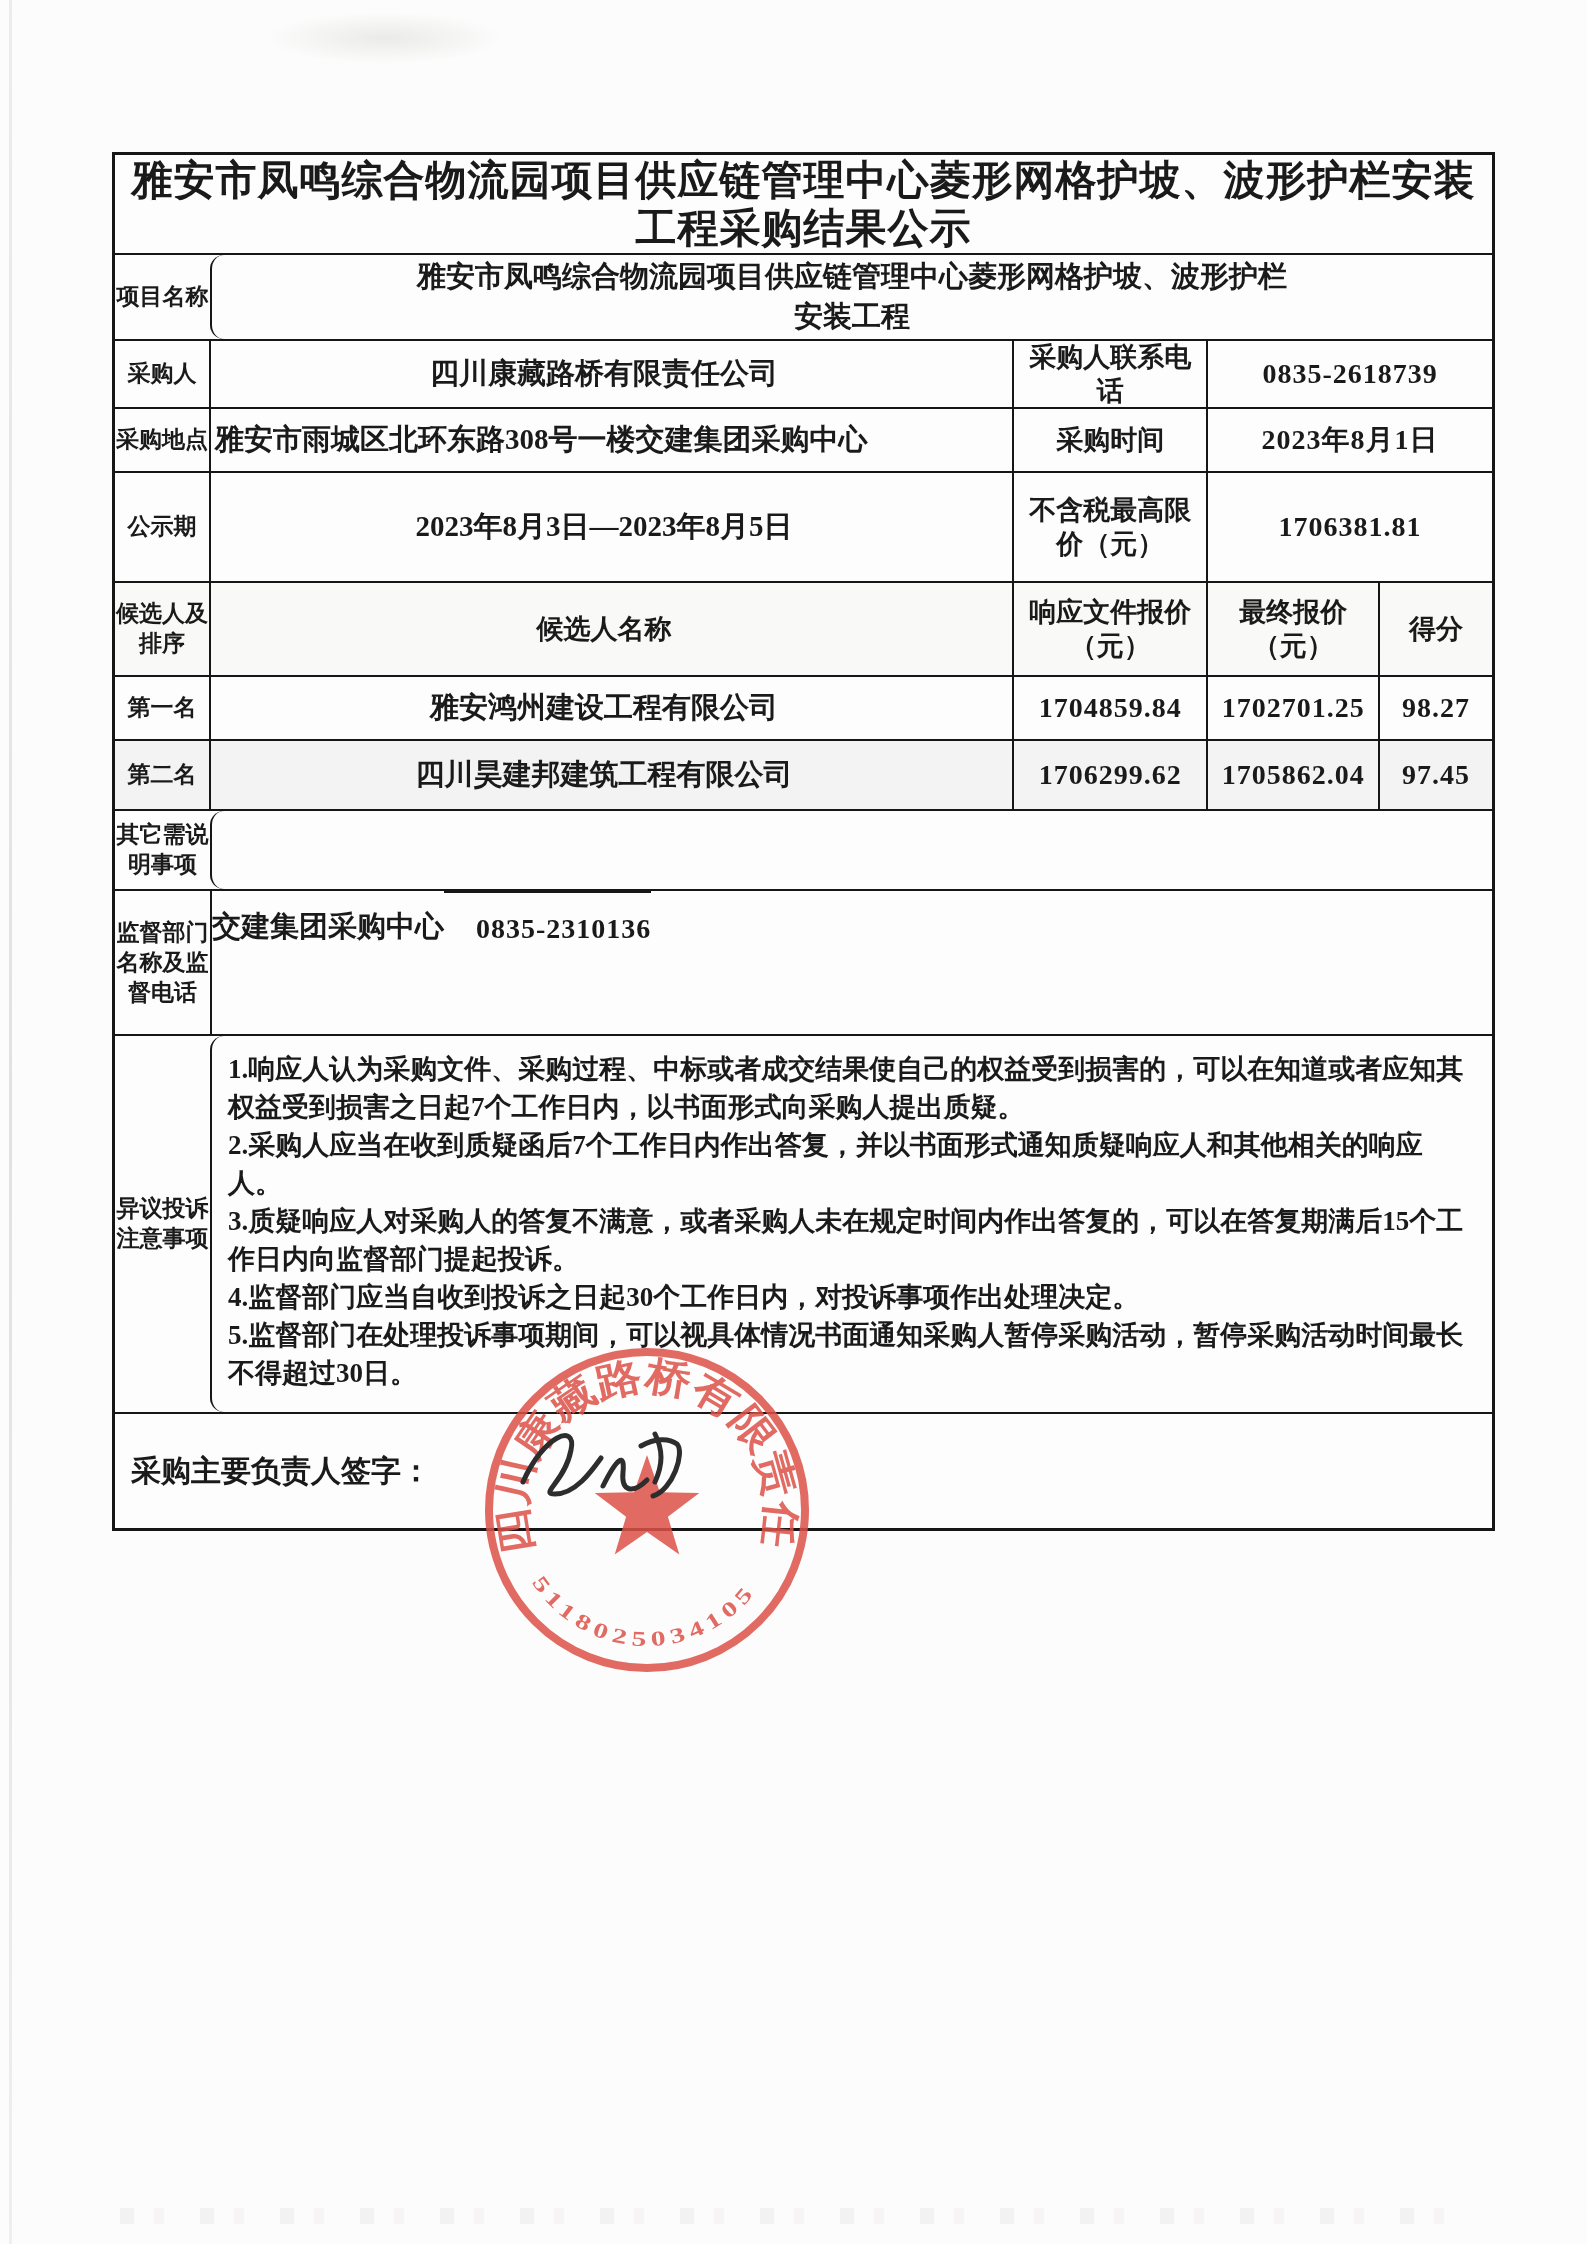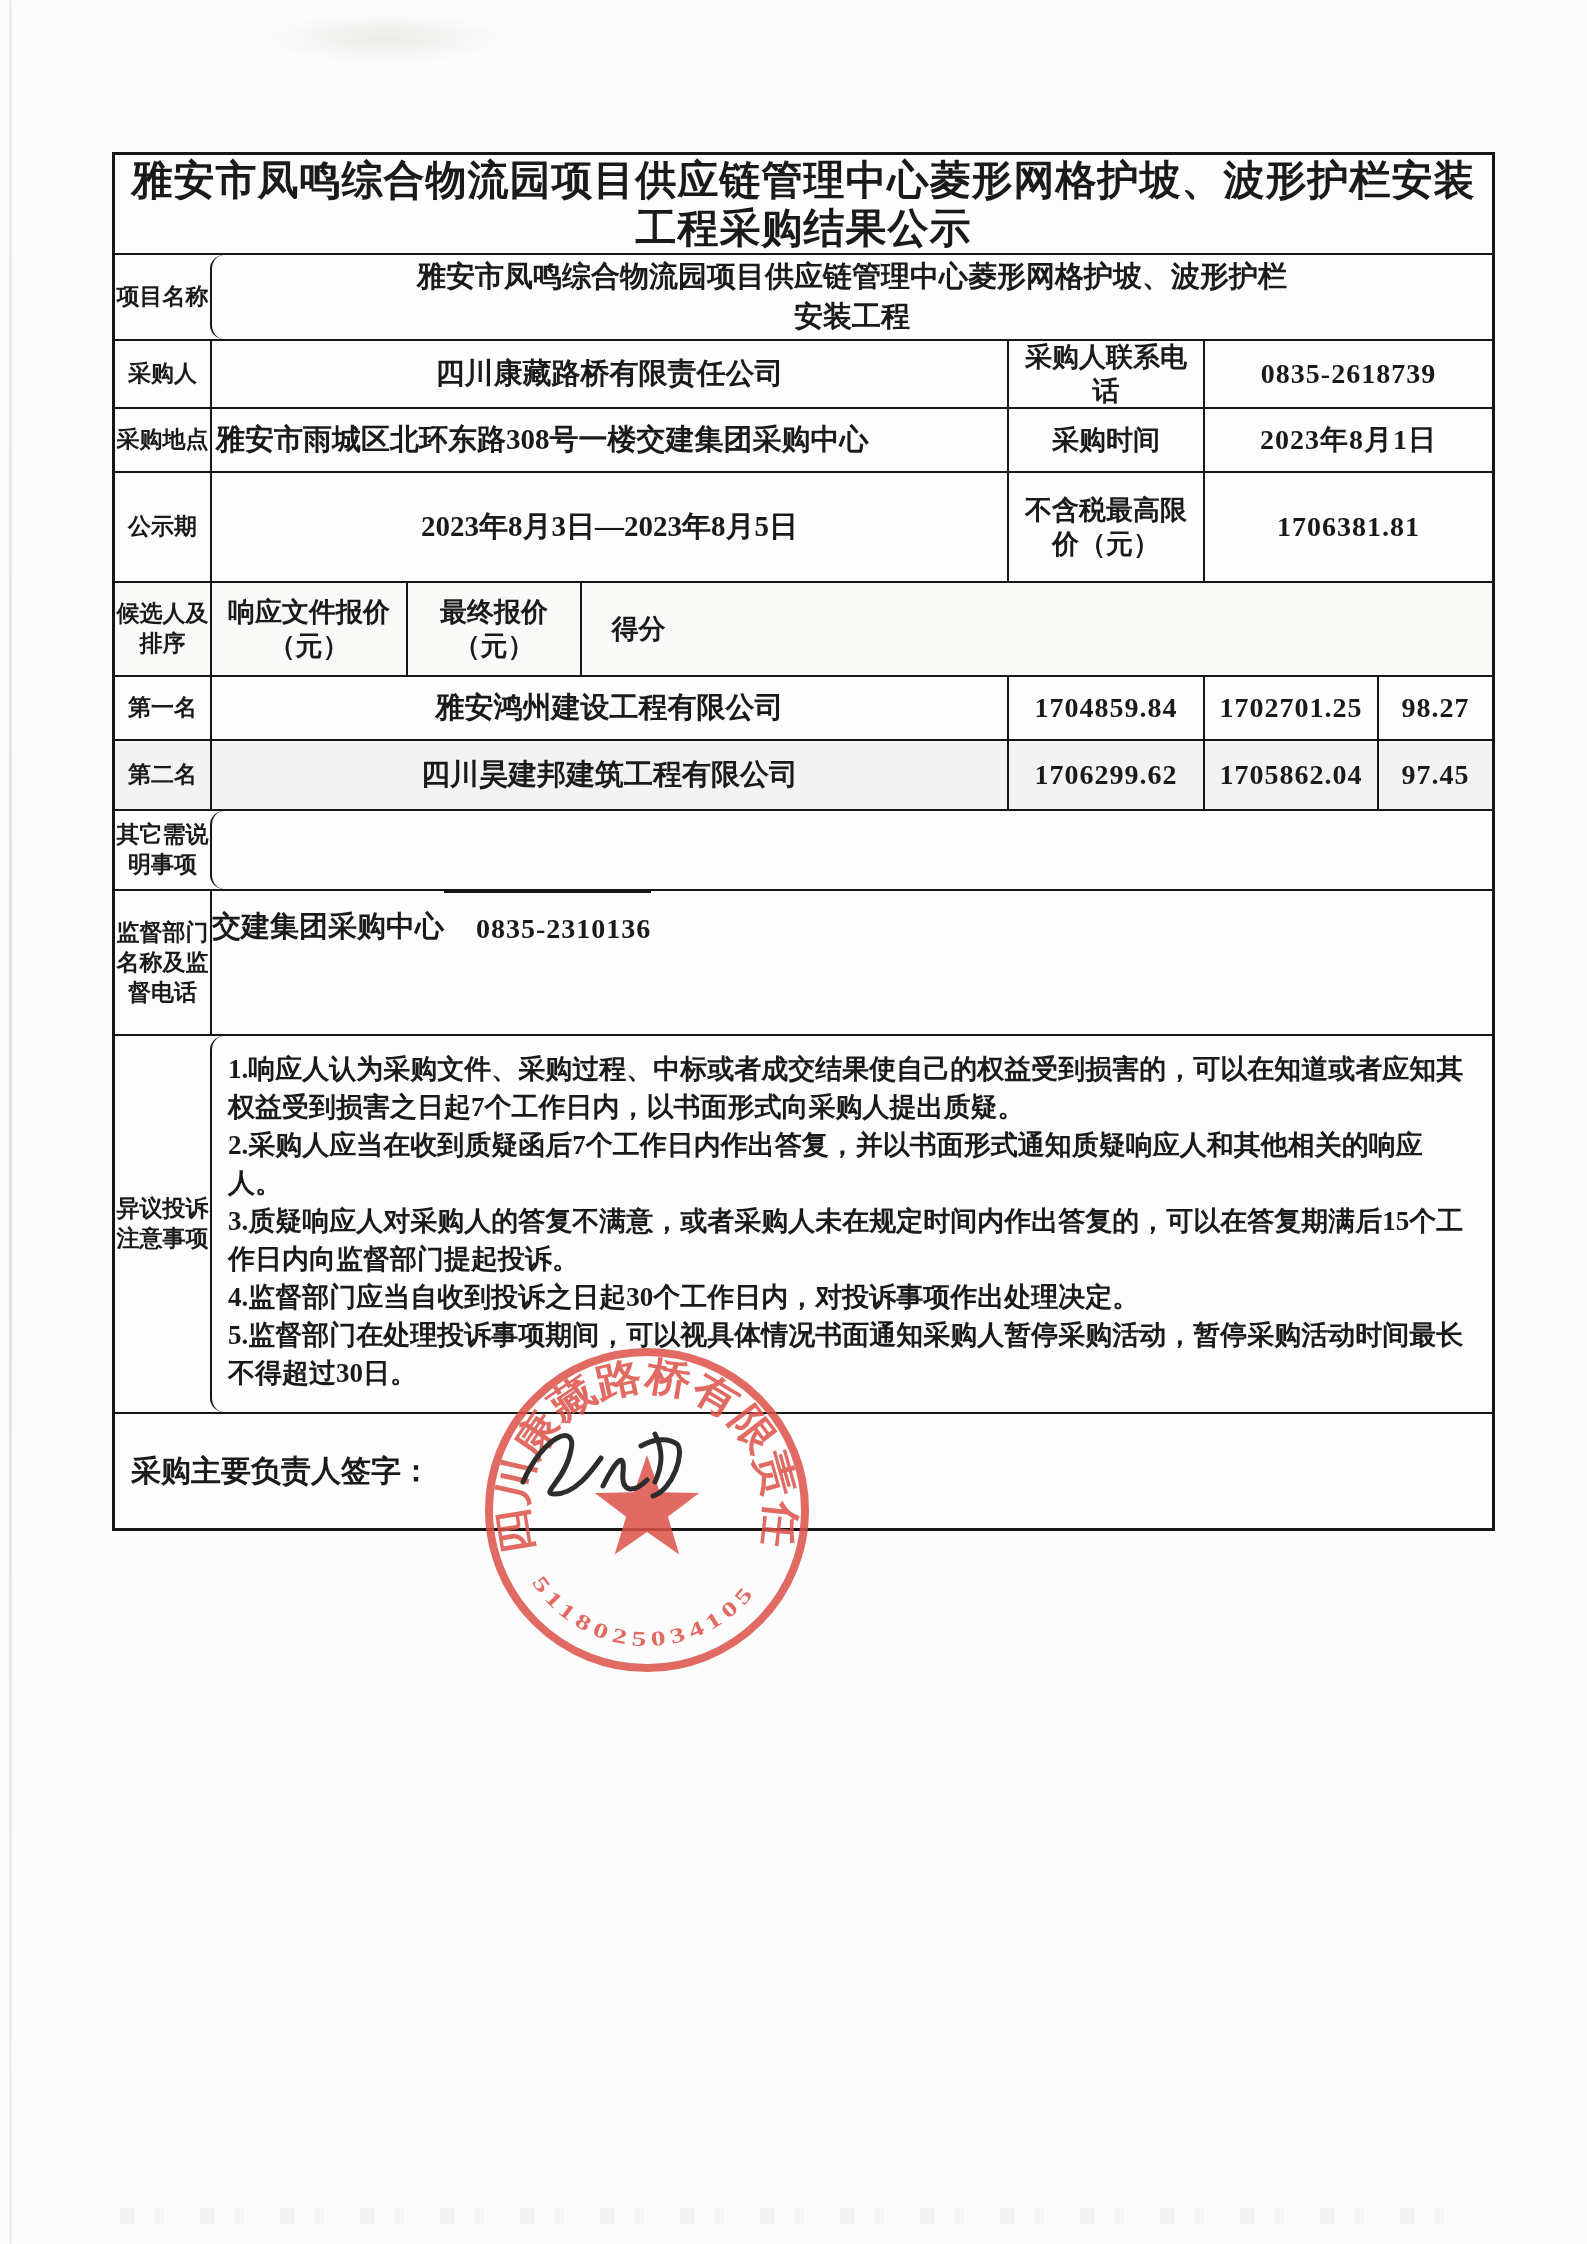--- a/index.html
+++ b/index.html
@@ -18,21 +18,21 @@
   .tbl{position:absolute;left:112px;top:152px;width:1383px;box-sizing:border-box;
     border:3px solid #161616;background:#fdfdfd;}
   .row{display:flex;box-sizing:border-box;border-top:2px solid #161616;}
   .row.first{border-top:none;}
   .cell{box-sizing:border-box;border-left:2px solid #161616;display:flex;align-items:center;
     justify-content:center;text-align:center;overflow:hidden;}
   .cell.nb{border-left:none;}
   .pre{white-space:pre-line;}
   .c-label{width:95px;font-size:23px;font-weight:bold;line-height:30px;}
   .c-name{width:797px;}
-  .c-p3{width:196px;}
+  .c-p3{width:196px;margin-left:15px;}
   .c-p4{width:174px;}
   .c-p5{width:115px;}
   .c-rest{width:1282px;border-radius:14px;}
   .c-phone{width:289px;}
   .c-full{width:1377px;}
   .h-title{height:98px;}
   .h-project{height:86px;}
   .h-buyer{height:68px;}
   .h-place{height:64px;}
   .h-period{height:110px;}
@@ -102,20 +102,21 @@
       <div class="cell nb c-label">公示期</div>
       <div class="cell c-name val">2023年8月3日—2023年8月5日</div>
       <div class="cell c-p3 hdr pre">不含税最高限
 价（元）</div>
       <div class="cell c-phone num">1706381.81</div>
     </div>
 
     <div class="row h-chead halfgray">
       <div class="cell nb c-label pre">候选人及
 排序</div>
+      <div class="cell c-name hdr">候选人名称</div>
       <div class="cell c-p3 hdr pre">响应文件报价
 （元）</div>
       <div class="cell c-p4 hdr pre">最终报价
 （元）</div>
       <div class="cell c-p5 hdr">得分</div>
     </div>
 
     <div class="row h-cand1">
       <div class="cell nb c-label">第一名</div>
       <div class="cell c-name val">雅安鸿州建设工程有限公司</div>

